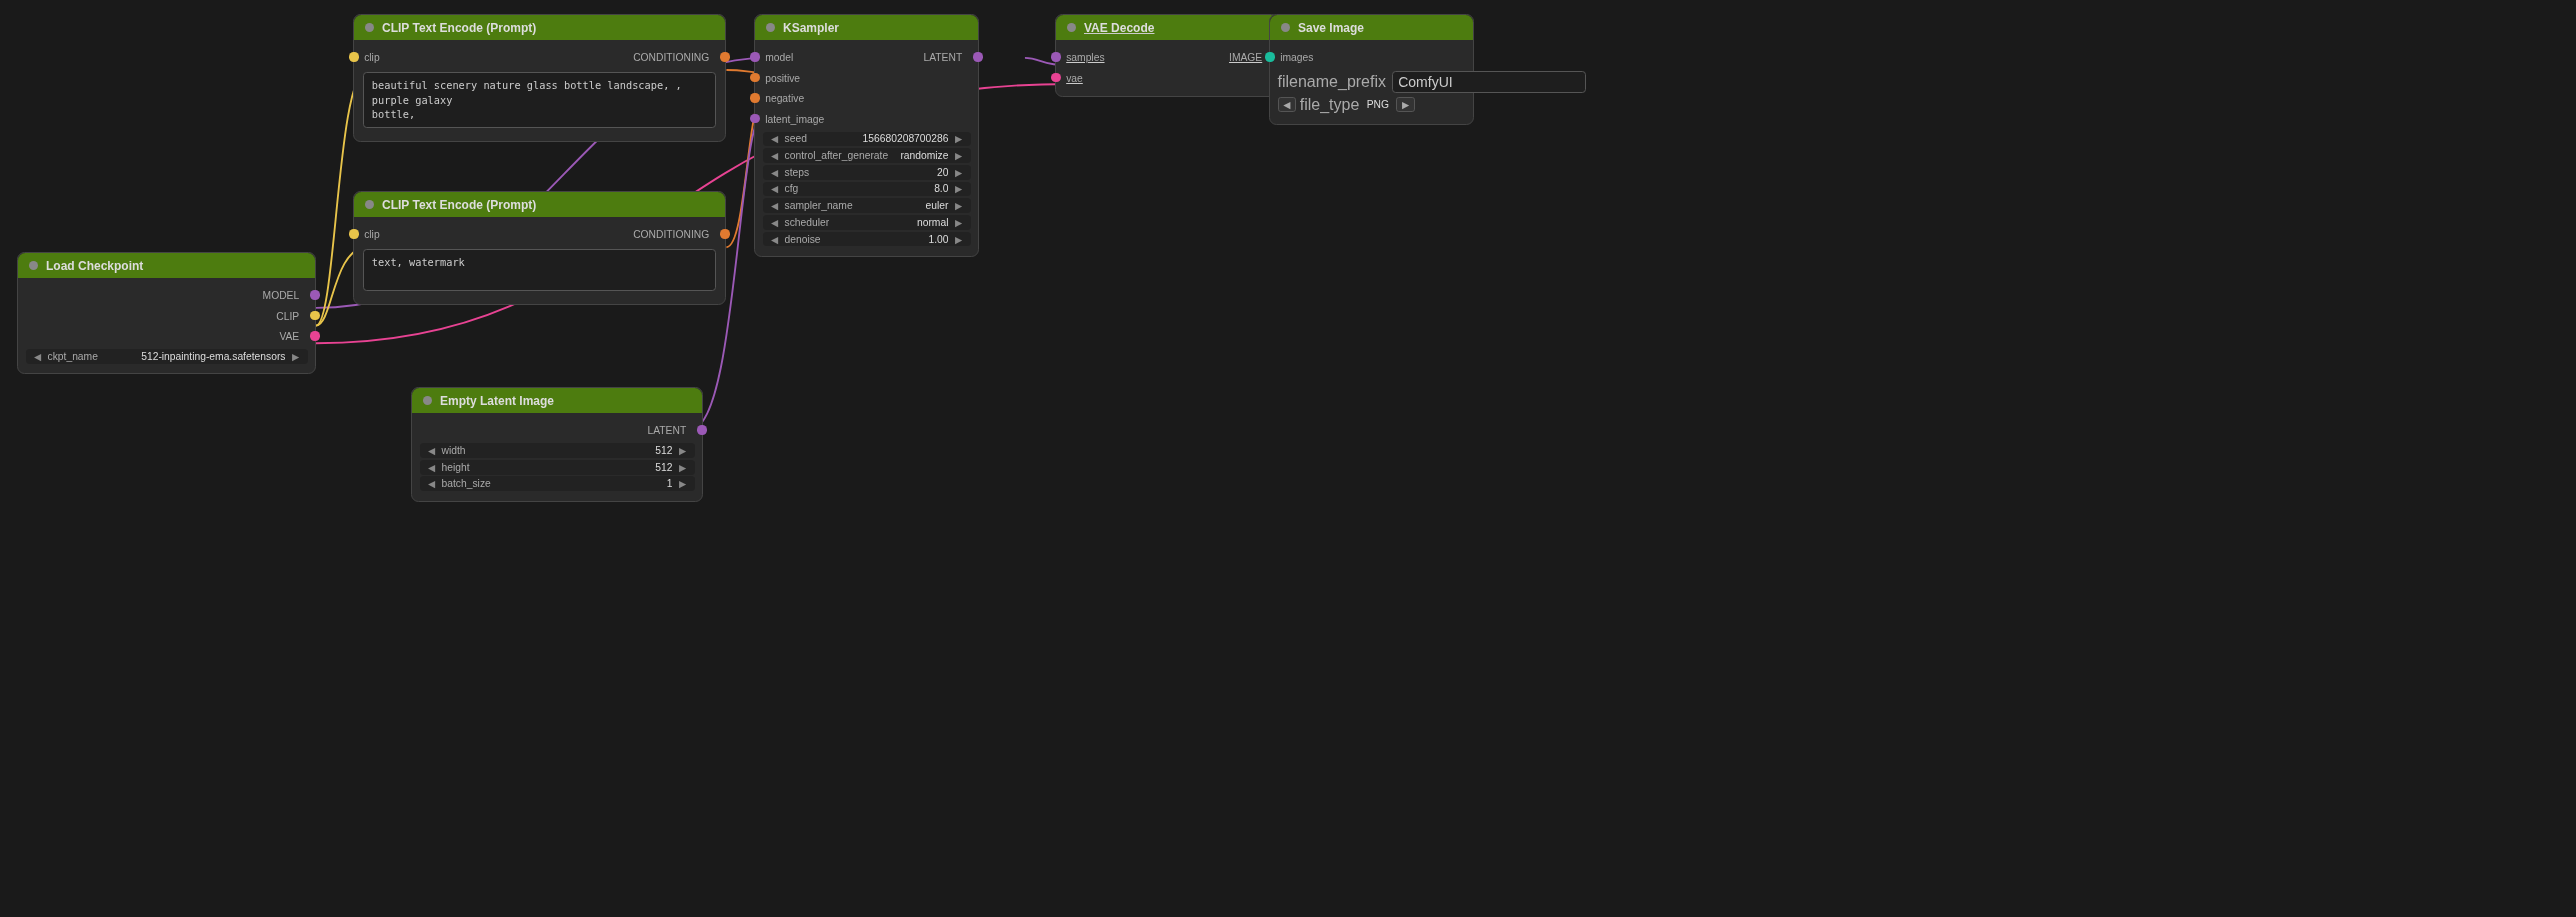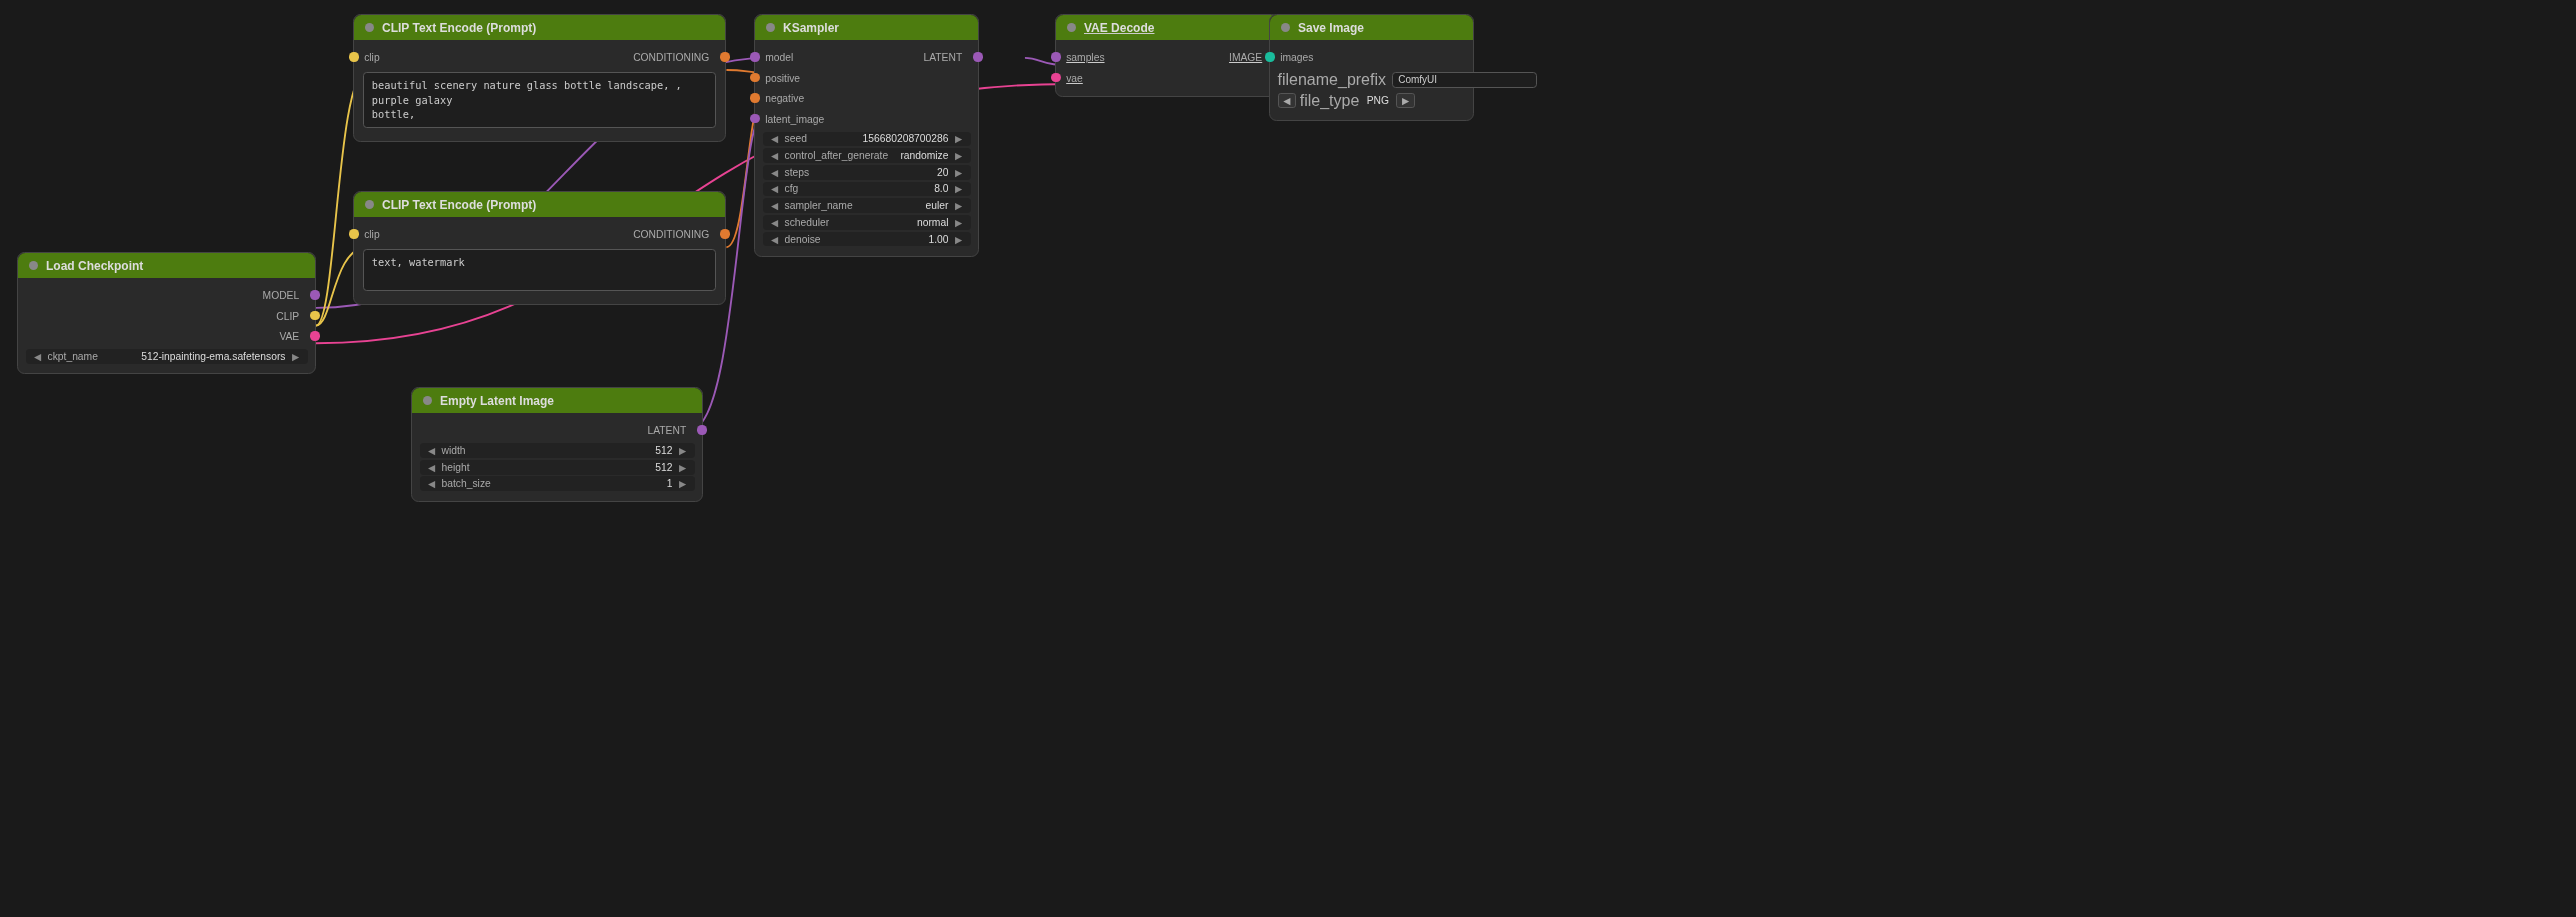--- a/index.html
+++ b/index.html
@@ -223,21 +223,21 @@
       font-size: 16px;
       color: #aaa;
       white-space: nowrap;
     }
 
     .filename-value {
       background: #1e1e1e;
       border: 0.9px solid #555;
       border-radius: 3.7px;
       color: #ccc;
-      font-size: 10px;
+      font-size: 14px;
       padding: 1.9px 5.6px;
       flex: 1;
     }
 
     .filetype-row {
       display: flex;
       align-items: center;
       margin: 2.8px 7.5px;
       gap: 3.7px;
     }

